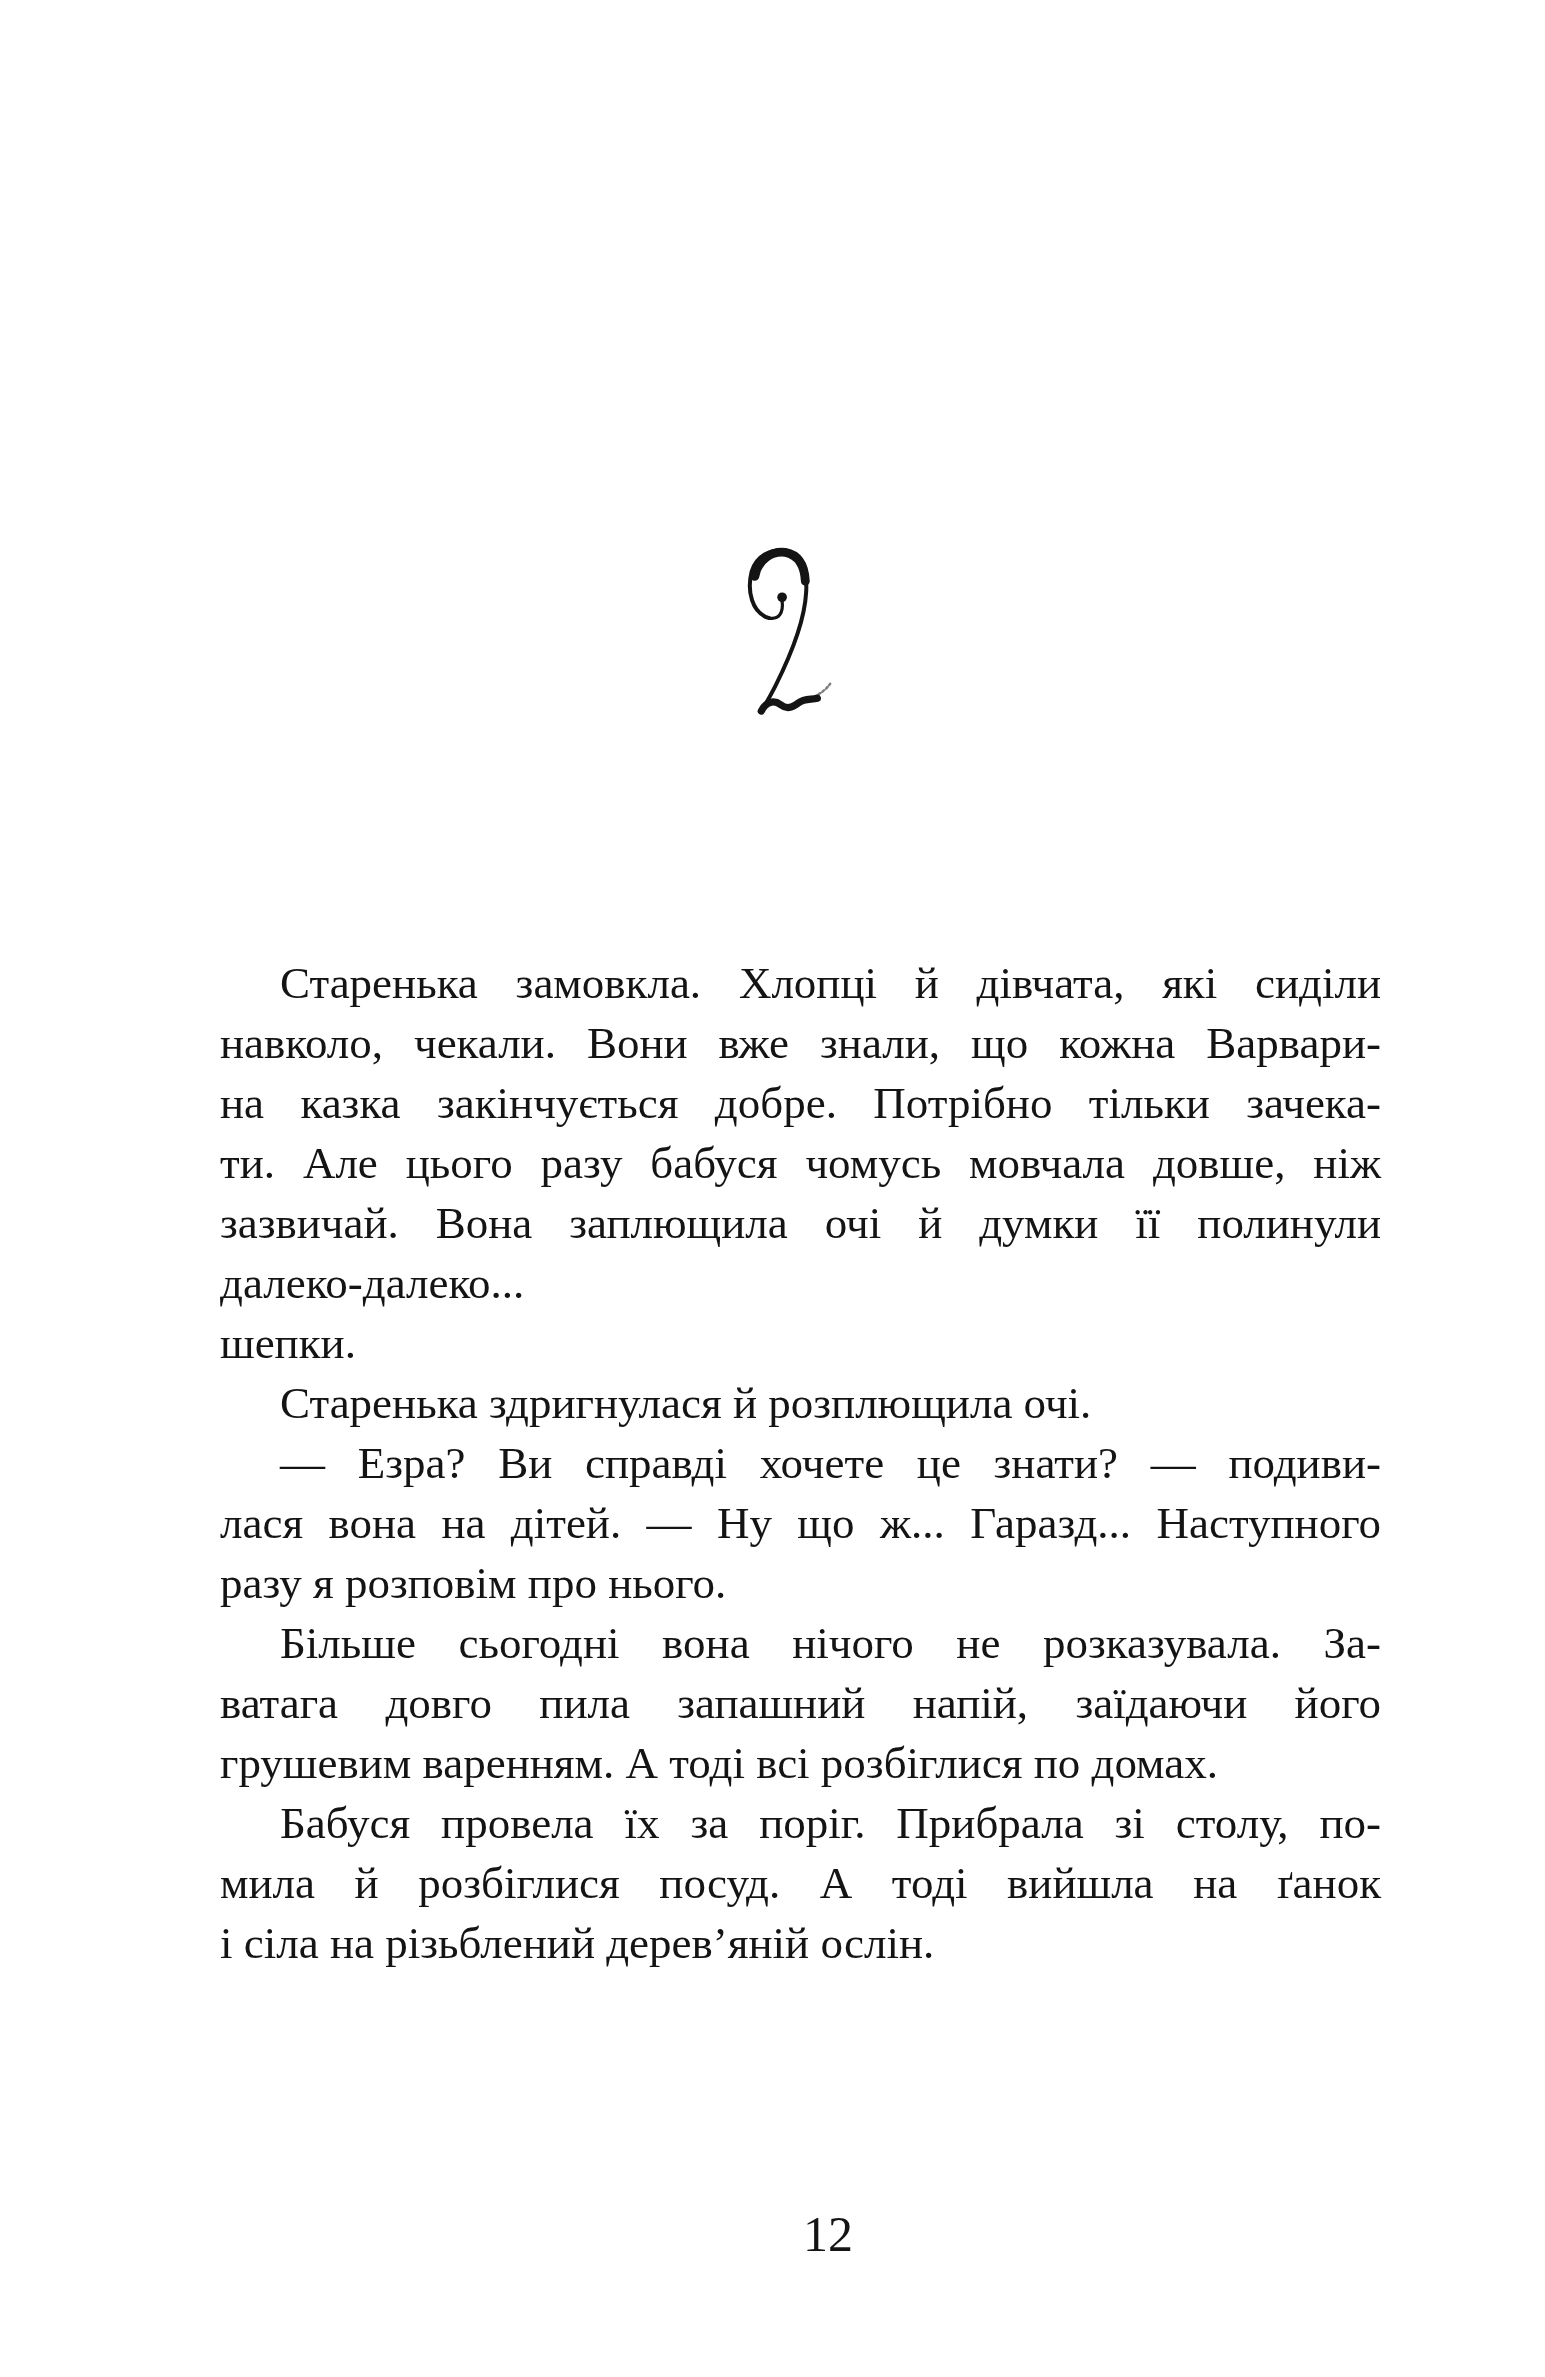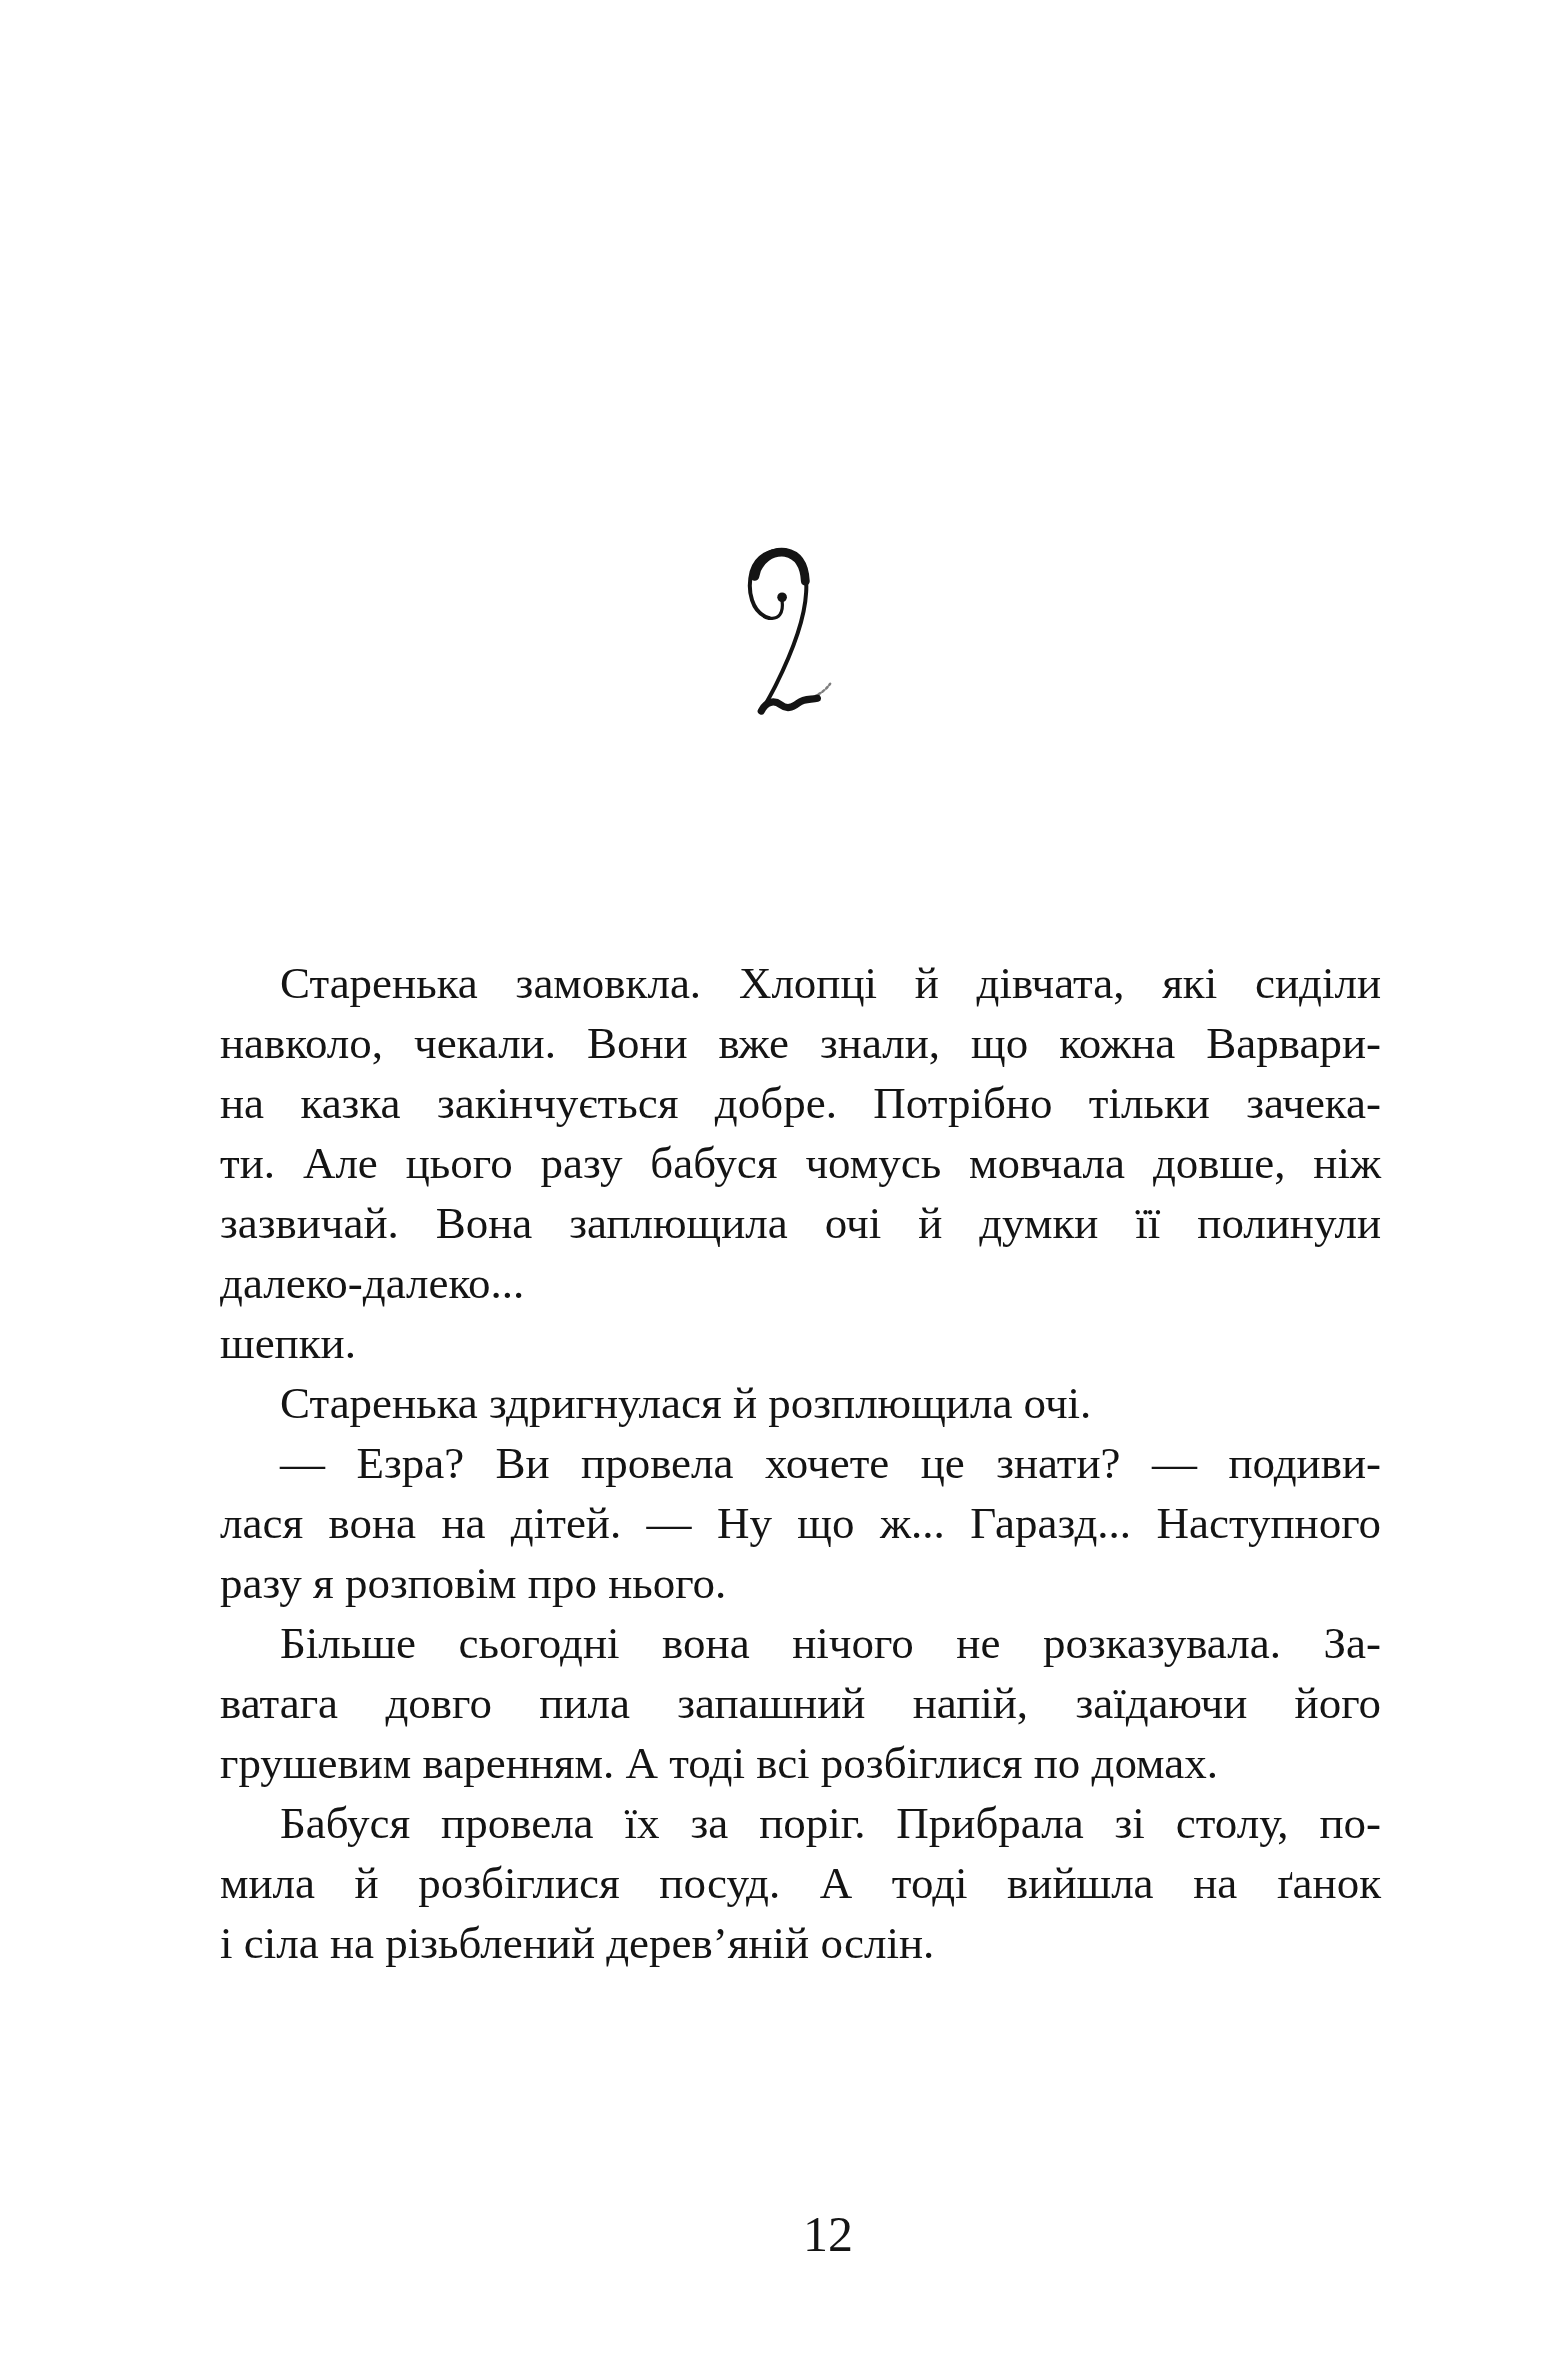--- a/index.html
+++ b/index.html
@@ -110,21 +110,21 @@
 
     <div class="paragraph">
       <span class="line last">шепки.</span>
     </div>
 
     <div class="paragraph">
       <span class="line first last">Старенька здригнулася й розплющила очі.</span>
     </div>
 
     <div class="paragraph">
-      <span class="line first">— Езра? Ви провела хочете це знати? — подиви-</span>
+      <span class="line first">— Езра? Ви справді хочете це знати? — подиви-</span>
       <span class="line">лася вона на дітей. — Ну що ж... Гаразд... Наступного</span>
       <span class="line last">разу я розповім про нього.</span>
     </div>
 
     <div class="paragraph">
       <span class="line first">Більше сьогодні вона нічого не розказувала. За-</span>
       <span class="line">ватага довго пила запашний напій, заїдаючи його</span>
       <span class="line last">грушевим варенням. А тоді всі розбіглися по домах.</span>
     </div>
 

